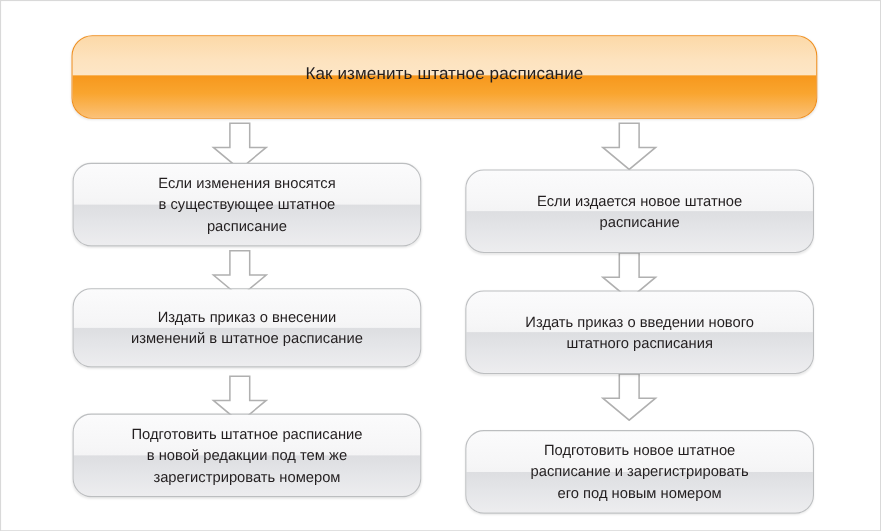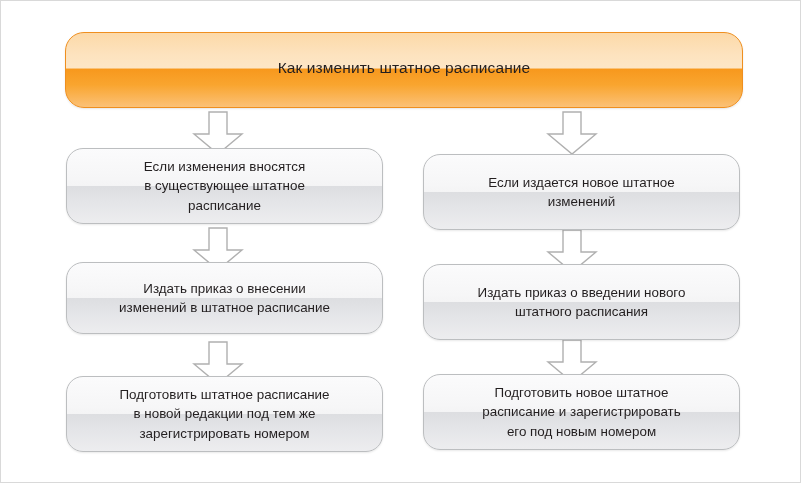--- a/index.html
+++ b/index.html
@@ -85,21 +85,21 @@
 
   
   .col-left  { left: 65px;  width: 317px; }
   .col-right { left: 422px; width: 317px; }
 
   .row1-left  { top: 147px; height: 76px; align-items: center; }
   .row1-right { top: 153px; height: 76px; }
   .row2-left  { top: 261px; height: 72px; }
   .row2-right { top: 263px; height: 76px; }
   .row3-left  { top: 375px; height: 76px; }
-  .row3-right { top: 373px; height: 76px; }
+  .row3-right { top: 390px; height: 76px; }
 
   
   .arrow {
     position: absolute;
     width: 52px;
     height: 44px;
     z-index: 1;
   }
   .arrow svg { display: block; width: 52px; height: 44px; }
 </style>
@@ -123,21 +123,21 @@
     </svg>
   </div>
 
   <div class="node col-left row1-left">
     <div class="node-text">Если изменения вносятся
 в существующее штатное
 расписание</div>
   </div>
   <div class="node col-right row1-right">
     <div class="node-text">Если издается новое штатное
-изменений</div>
+расписание</div>
   </div>
 
   <div class="arrow" style="left:191px; top:226px;">
     <svg viewBox="0 0 52 44" xmlns="http://www.w3.org/2000/svg">
       <polygon points="17,1 35,1 35,23 50,23 26,43 2,23 17,23" fill="#ffffff" stroke="#b0b0b0" stroke-width="1.4"></polygon>
     </svg>
   </div>
   <div class="arrow" style="left:545px; top:228px;">
     <svg viewBox="0 0 52 44" xmlns="http://www.w3.org/2000/svg">
       <polygon points="17,1 35,1 35,23 50,23 26,43 2,23 17,23" fill="#ffffff" stroke="#b0b0b0" stroke-width="1.4"></polygon>

